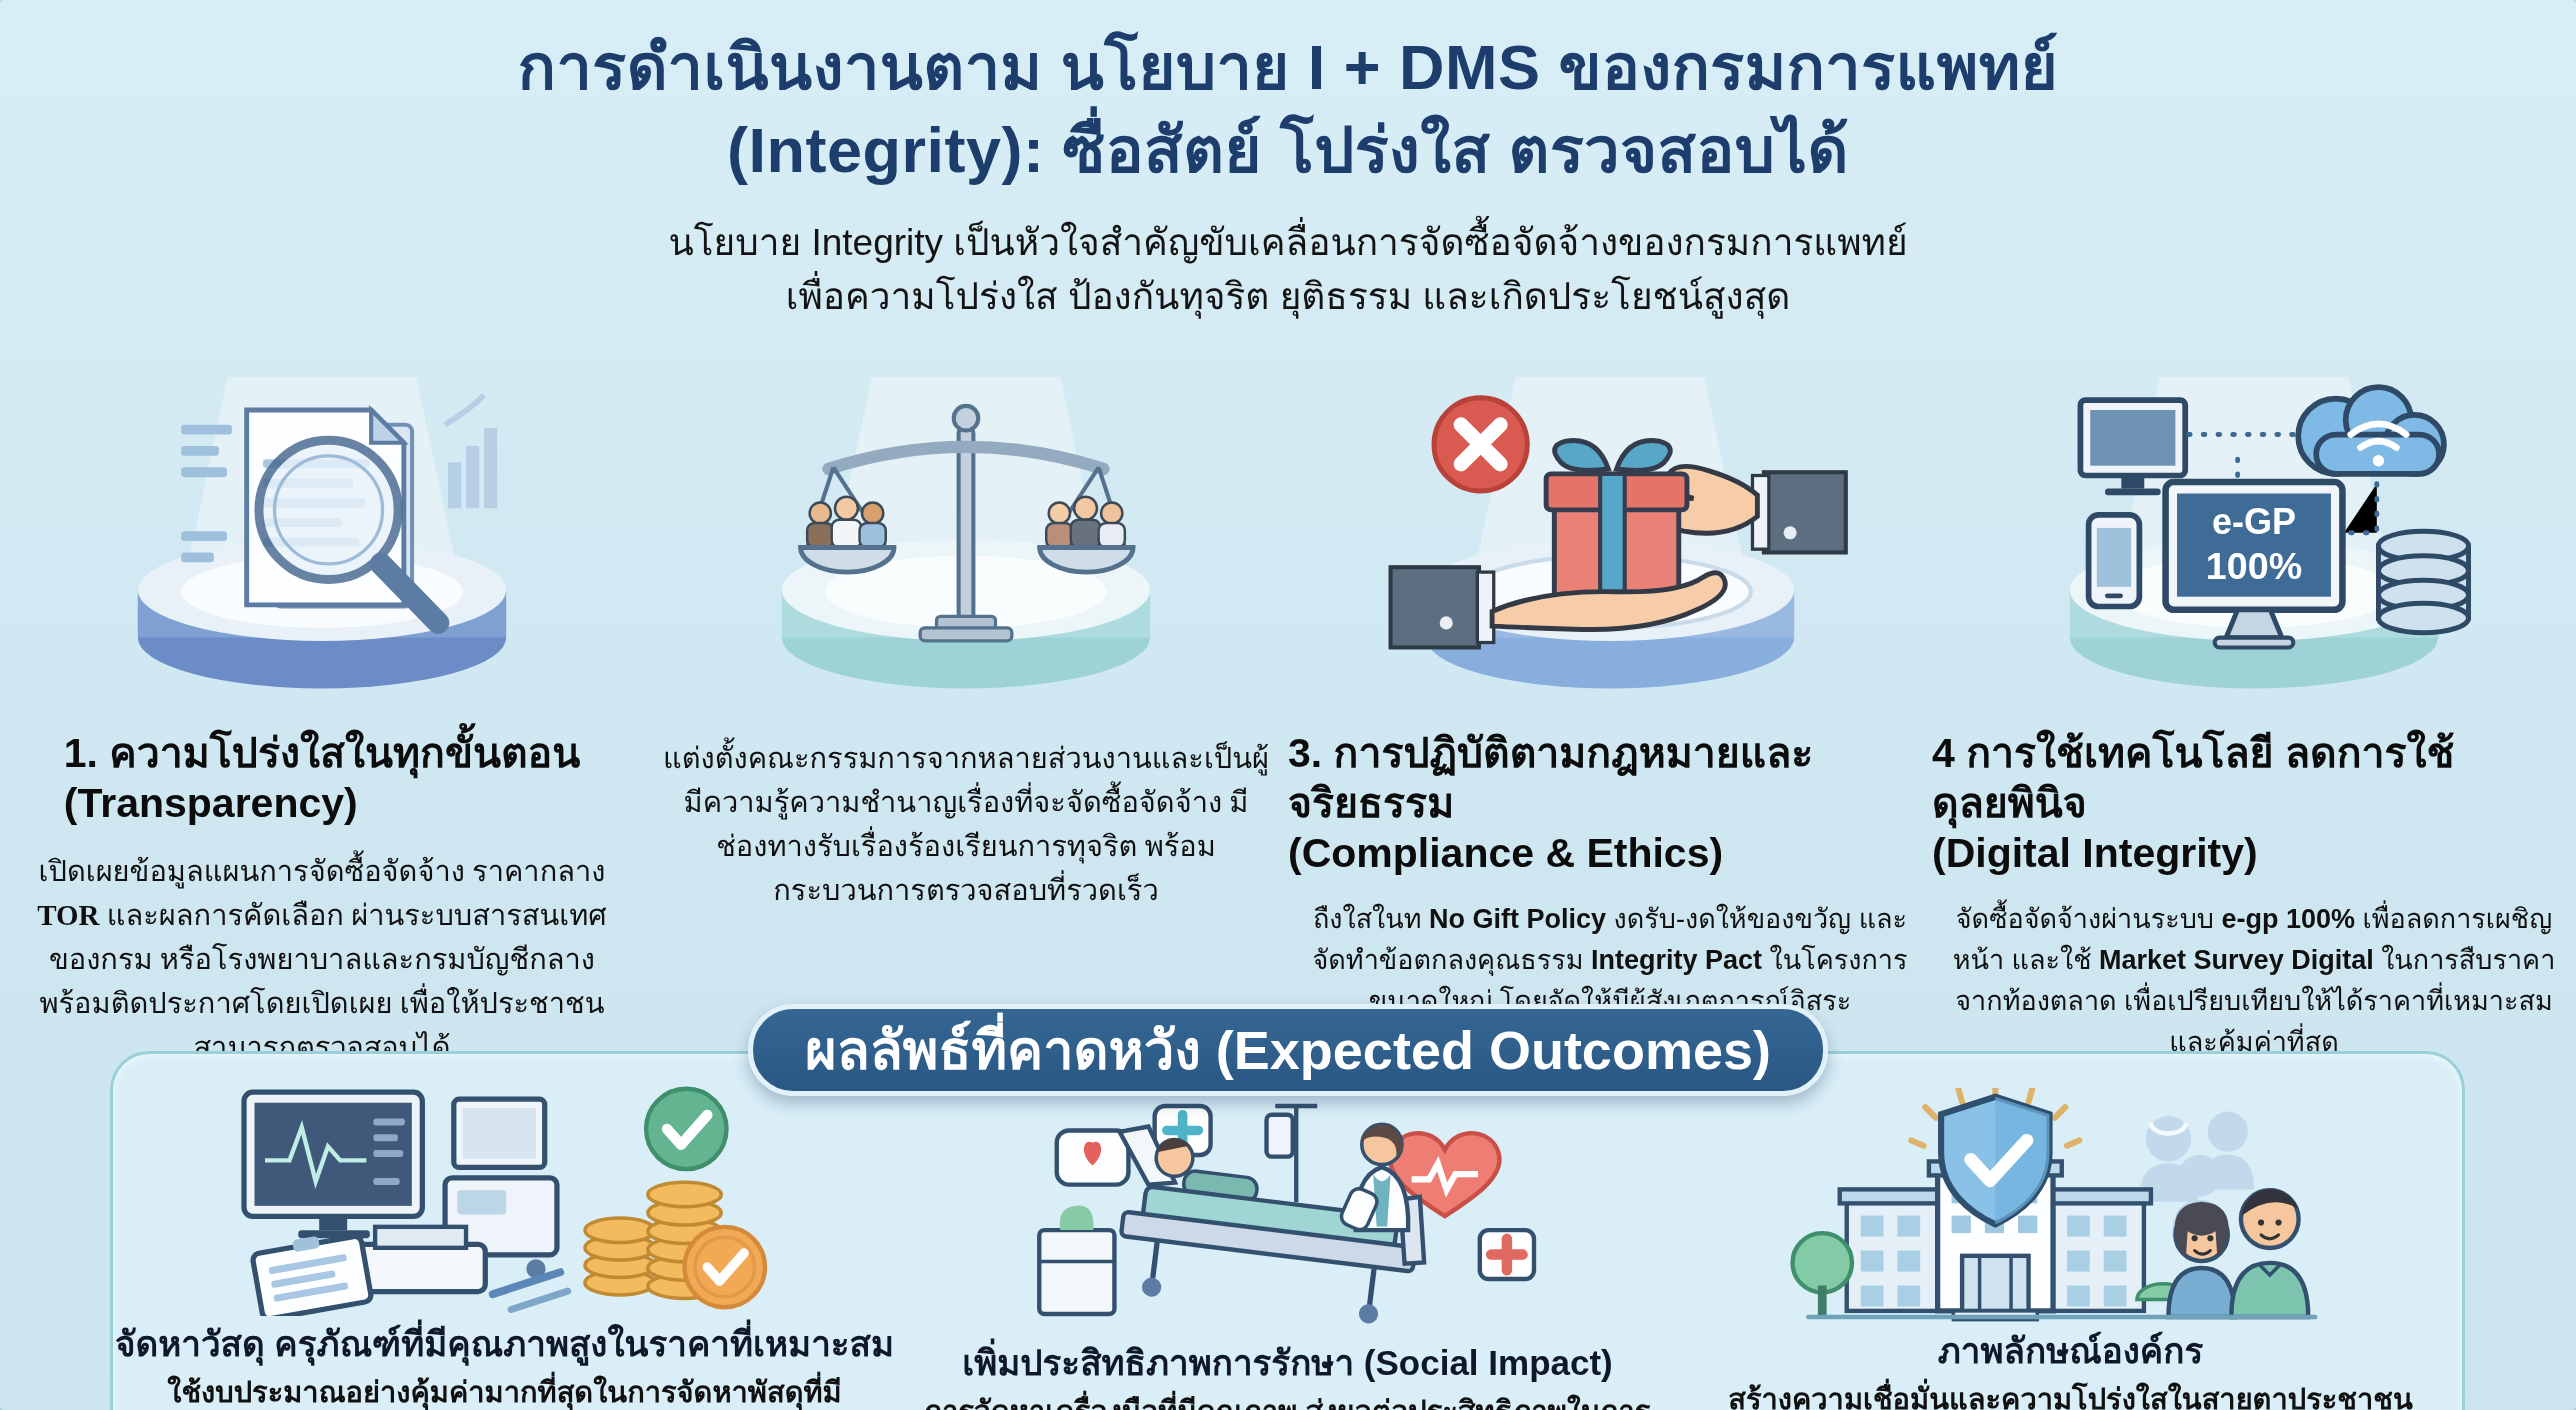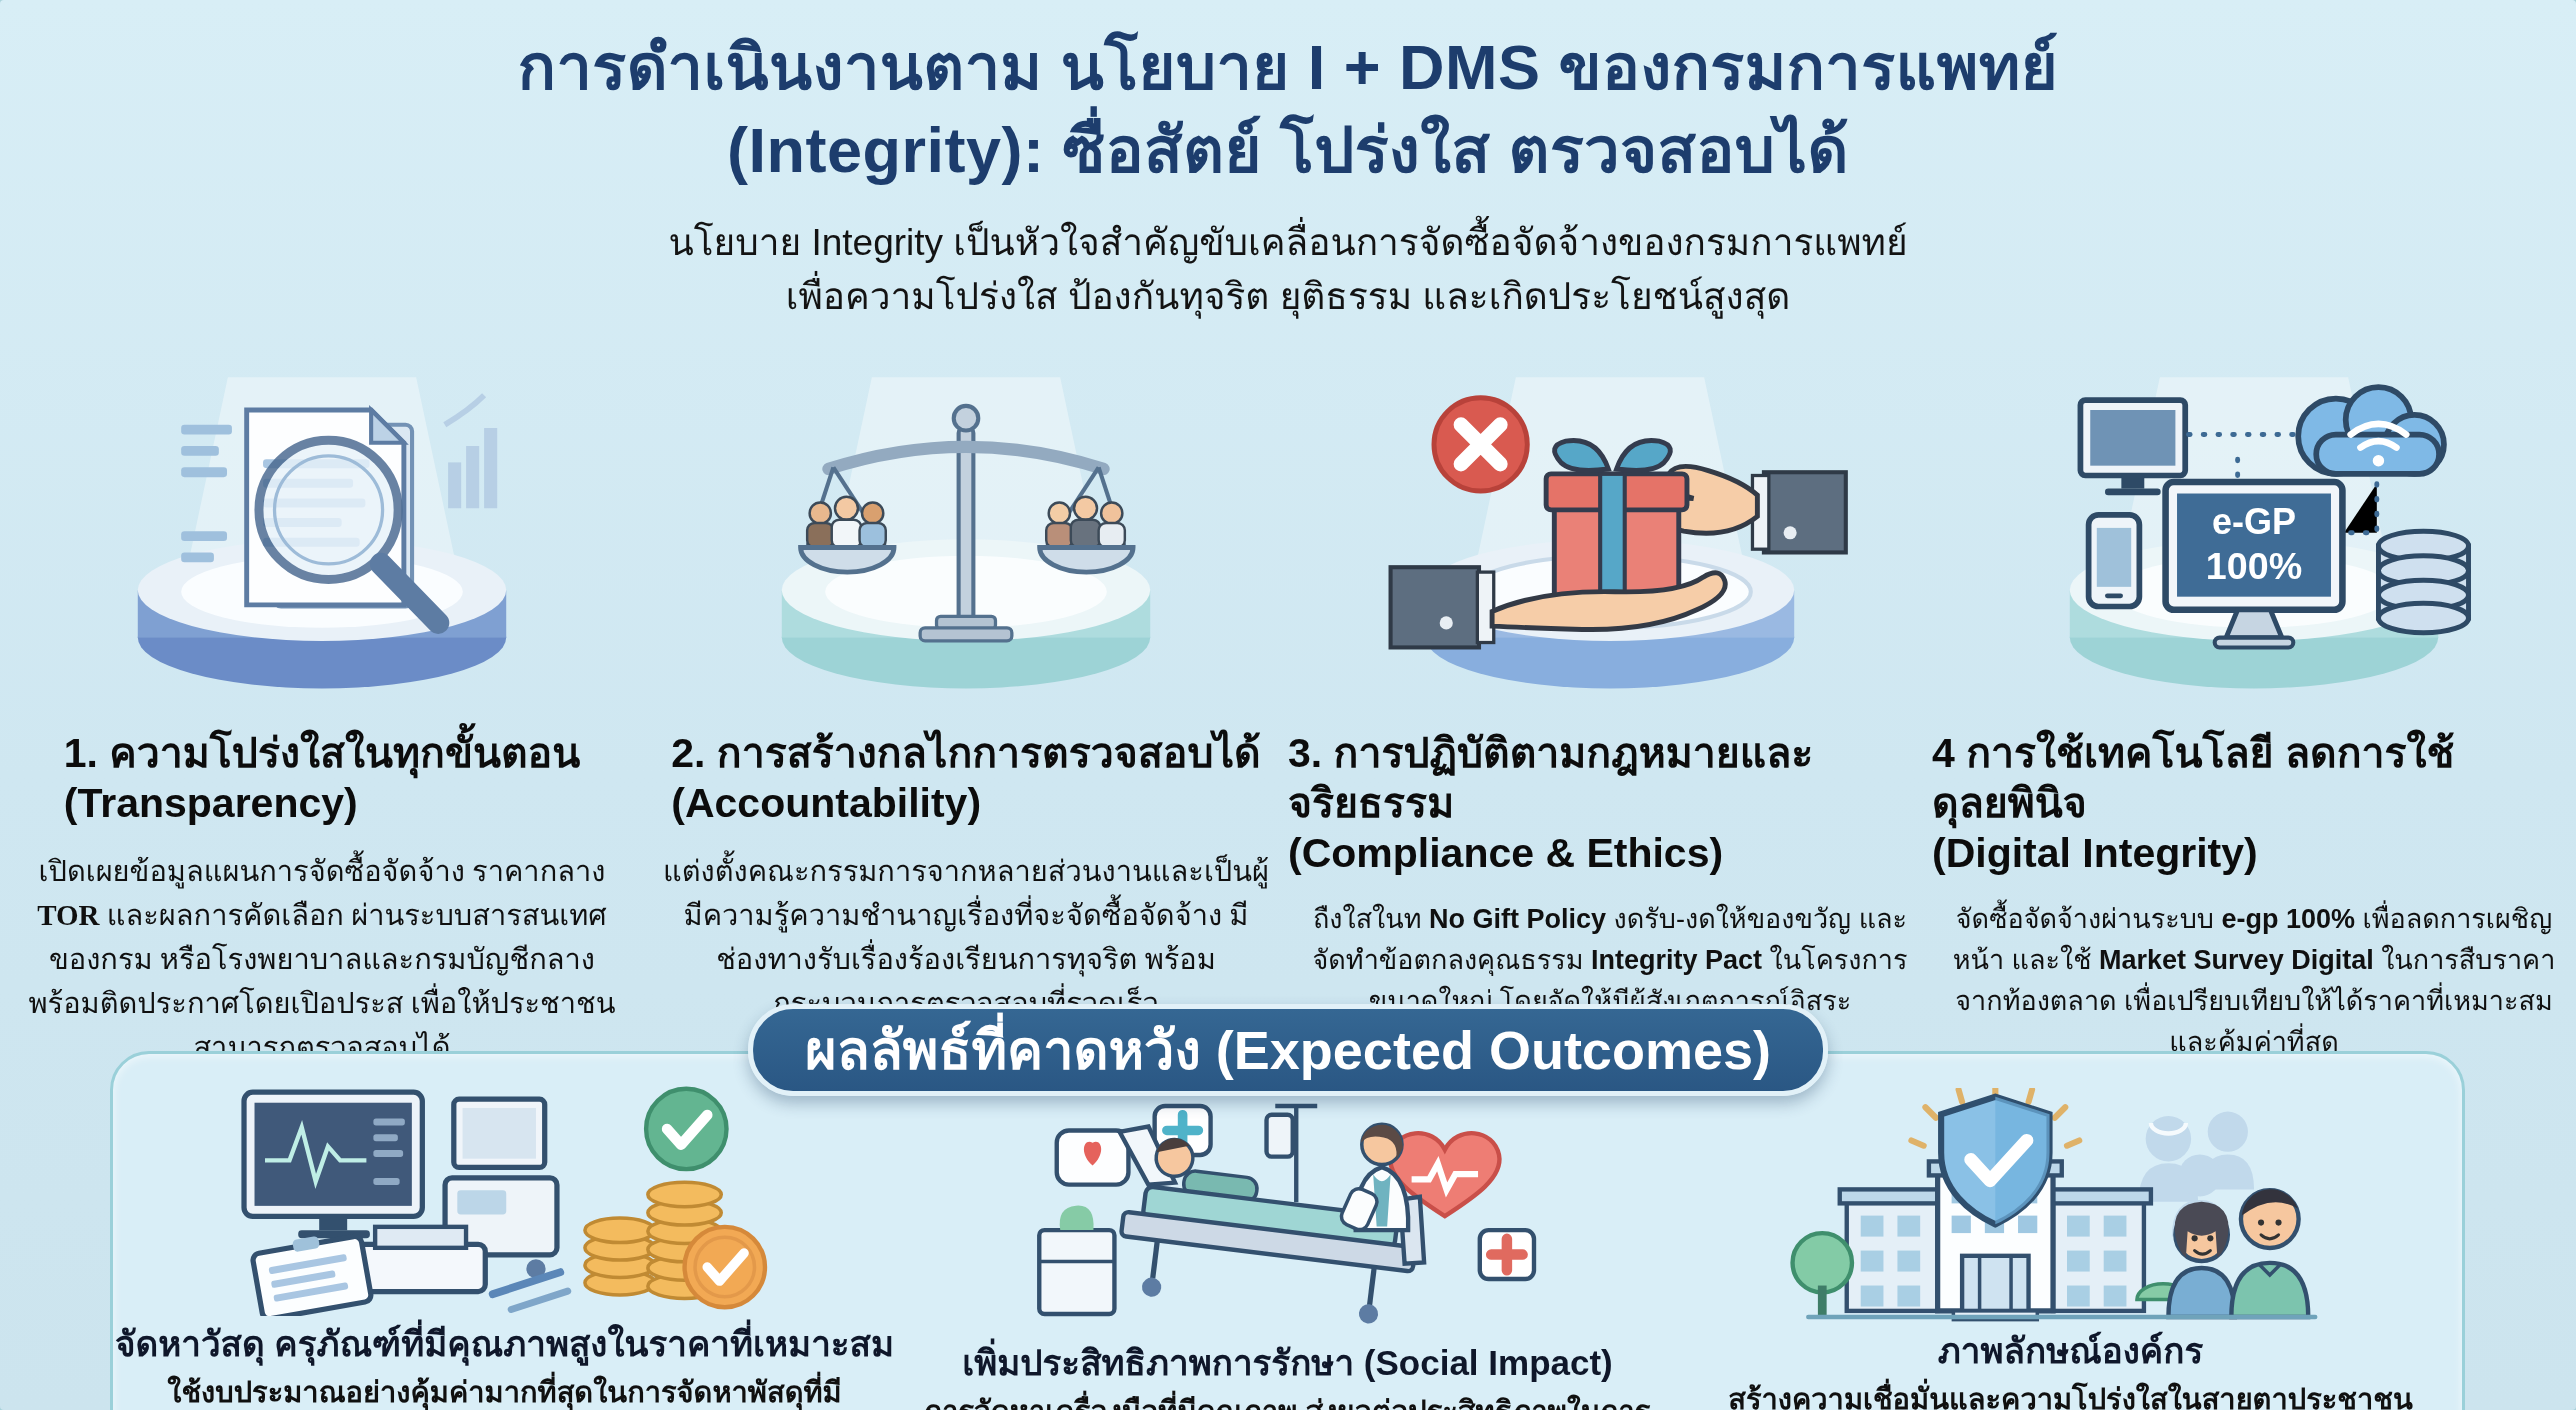--- a/index.html
+++ b/index.html
@@ -117,21 +117,21 @@
           </g>
           <circle cx="328" cy="162" r="85" fill="#e8f2fa" opacity="0.82" stroke="#48688f" stroke-width="11"></circle>
           <circle cx="328" cy="162" r="66" fill="none" stroke="#9dbbd8" stroke-width="4"></circle>
           <line x1="392" y1="228" x2="462" y2="300" stroke="#5d7ca3" stroke-width="27" stroke-linecap="round"></line>
         </svg>
       </div>
       <div class="pillar-title">
         <div>1. ความโปร่งใสในทุกขั้นตอน</div>
         <div>(Transparency)</div>
       </div>
-      <div class="pillar-body serif-body"><span>เปิดเผยข้อมูลแผนการจัดซื้อจัดจ้าง ราคากลาง </span><b>TOR</b><span> และผลการคัดเลือก ผ่านระบบสารสนเทศของกรม หรือโรงพยาบาลและกรมบัญชีกลาง พร้อมติดประกาศโดยเปิอประส เพื่อให้ประชาชนสามารถตรวจสอบได้</span></div>
+      <div class="pillar-body serif-body"><span>เปิดเผยข้อมูลแผนการจัดซื้อจัดจ้าง ราคากลาง </span><b>TOR</b><span> และผลการคัดเลือก ผ่านระบบสารสนเทศของกรม หรือโรงพยาบาลและกรมบัญชีกลาง พร้อมติดประกาศโดยเปิดเผย เพื่อให้ประชาชนสามารถตรวจสอบได้</span></div>
     </div>
 
     <div class="pillar">
       <div class="pillar-icon">
         <svg viewBox="0 0 640 400">
           <polygon points="205,0 435,0 498,296 142,296" fill="#ffffff" opacity="0.38"></polygon>
           <ellipse cx="320" cy="318" rx="225" ry="62" fill="#9dd3d6"></ellipse>
           <rect x="95" y="260" width="450" height="58" fill="#aedcde"></rect>
           <ellipse cx="320" cy="260" rx="225" ry="62" fill="#ecf6f8"></ellipse>
           <ellipse cx="320" cy="262" rx="172" ry="44" fill="#fafdfe"></ellipse>
@@ -158,24 +158,20 @@
               <rect x="418" y="178" width="32" height="30" rx="9" fill="#b98f79"></rect>
             <circle cx="466" cy="160" r="14" fill="#f3c9a3"></circle>
               <rect x="448" y="174" width="36" height="34" rx="9" fill="#68727e"></rect>
             <circle cx="498" cy="166" r="13" fill="#f0c29b"></circle>
               <rect x="482" y="178" width="32" height="30" rx="9" fill="#e7edf2"></rect>
           </g>
           <path d="M410 208 h114 a57 30 0 0 1 -114 0 z" fill="#cfdde9" stroke="#54718e" stroke-width="6"></path>
           <rect x="284" y="292" width="72" height="16" rx="5" fill="#b4c3d2" stroke="#54718e" stroke-width="4"></rect>
           <rect x="264" y="306" width="112" height="16" rx="6" fill="#b4c3d2" stroke="#54718e" stroke-width="4"></rect>
         </svg>
-      </div>
-      <div class="pillar-title">
-        <div>2. การสร้างกลไกการตรวจสอบได้</div>
-        <div>(Accountability)</div>
       </div>
       <div class="pillar-body serif-body"><span>แต่งตั้งคณะกรรมการจากหลายส่วนงานและเป็นผู้มีความรู้ความชำนาญเรื่องที่จะจัดซื้อจัดจ้าง มีช่องทางรับเรื่องร้องเรียนการทุจริต พร้อมกระบวนการตรวจสอบที่รวดเร็ว</span></div>
     </div>
 
     <div class="pillar">
       <div class="pillar-icon">
         <svg viewBox="0 0 640 400">
           <polygon points="205,0 435,0 498,296 142,296" fill="#ffffff" opacity="0.38"></polygon>
           <ellipse cx="320" cy="318" rx="225" ry="62" fill="#88aede"></ellipse>
           <rect x="95" y="260" width="450" height="58" fill="#9ab9e2"></rect>

